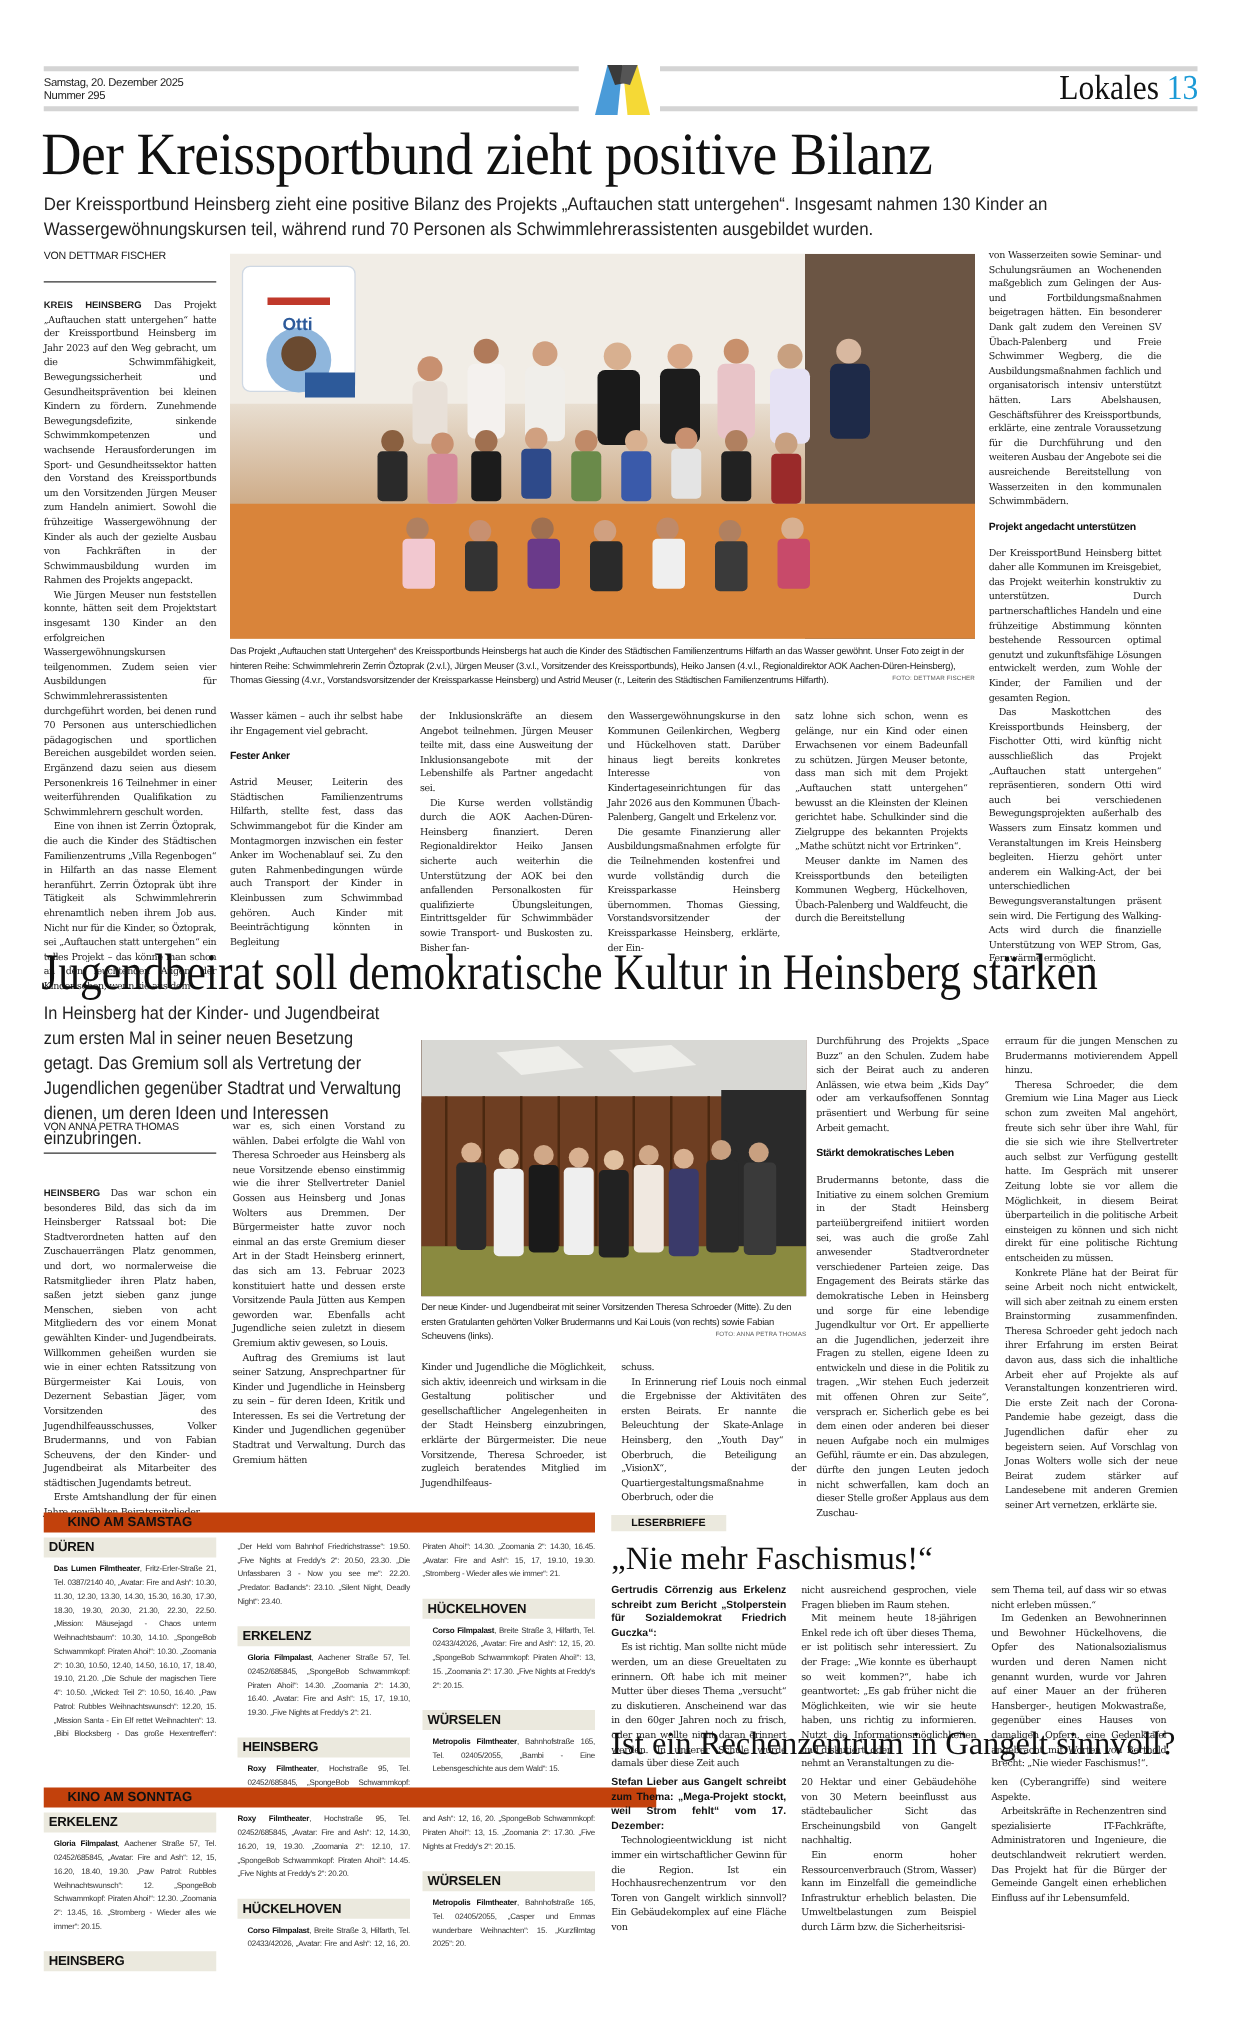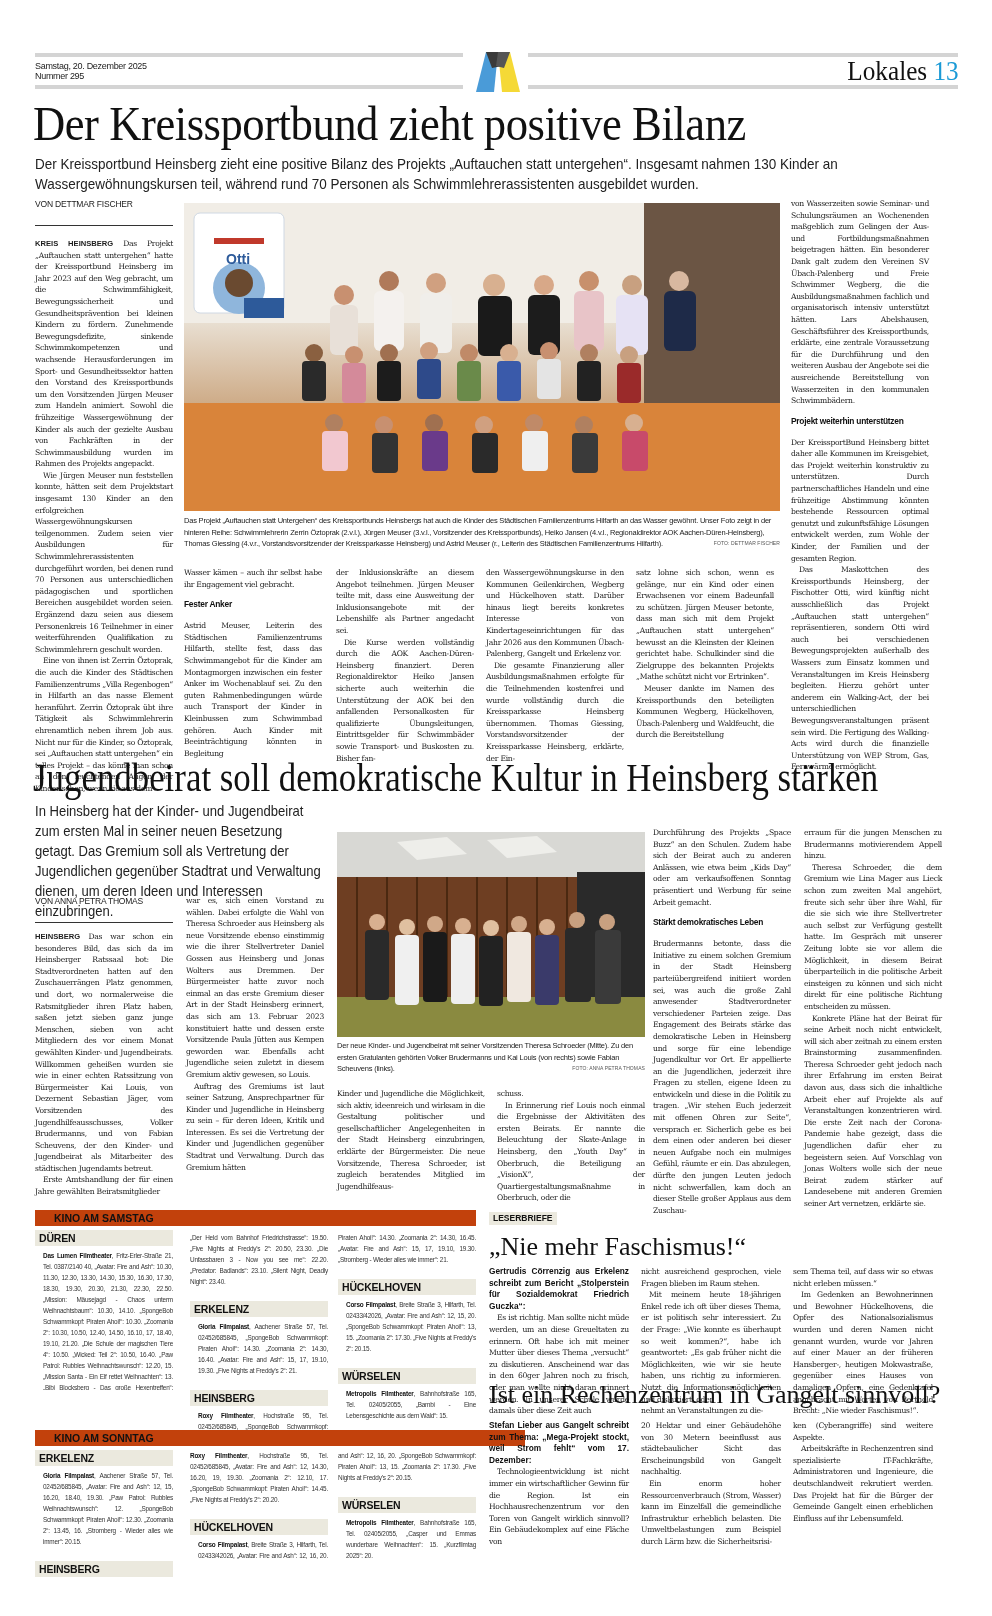--- a/index.html
+++ b/index.html
@@ -22,21 +22,21 @@
 .subhead{font-family:"Liberation Sans",sans-serif;font-weight:bold;font-size:8.4px;line-height:12px;margin:8px 0 10px 0;color:#111}
 .caption{font-family:"Liberation Sans",sans-serif;font-size:7.5px;line-height:11.6px;color:#222;letter-spacing:-0.2px}
 .credit{font-family:"Liberation Sans",sans-serif;font-size:5px;color:#555;float:right;letter-spacing:0.1px}
 .photo{overflow:hidden}
 .kino-head{font-family:Liberation Sans, sans-serif;font-weight:bold;font-size:10.5px;line-height:16px;background:#c2410c;padding-left:19px;color:#111}
 .city{font-family:"Liberation Sans",sans-serif;font-weight:bold;font-size:10.5px;line-height:16px;background:#ebe9de;padding-left:4px;color:#111;margin-bottom:4px}
 .kino{font-family:"Liberation Sans",sans-serif;font-size:6.4px;line-height:11px;color:#333;text-align:justify;letter-spacing:-0.2px}
 .kino b{color:#111}
 .kino-block{margin-bottom:14px}
 .kino-text{padding-left:8px}
-.tag{display:inline-block;font-family:"Liberation Sans",sans-serif;font-weight:bold;font-size:8.5px;line-height:13px;background:#ebe9de;padding:0 4px;color:#111}
+.tag{display:inline-block;font-family:"Liberation Sans",sans-serif;font-weight:bold;font-size:8.5px;line-height:13px;background:#ebe9de;padding:0 16px;color:#111}
 .h3{font-family:"Liberation Serif",serif;font-size:26px;line-height:30px;color:#111;white-space:nowrap}
 .lettercol{font-family:"DejaVu Serif",serif;font-size:7.6px;line-height:11.6px;text-align:justify;letter-spacing:-0.25px;color:#1c1c1c}
 .lettercol p{text-indent:8px}
 .lhead{font-family:"Liberation Sans",sans-serif;font-weight:bold;font-size:8.3px;line-height:11.6px;text-align:justify;color:#111}
 </style>
 </head>
 <body>
 
 <div class="rule" style="left:35px;top:53px;width:428px"></div>
 <div class="rule" style="left:528px;top:53px;width:430px"></div>
@@ -149,31 +149,31 @@
 <div class="abs col" style="left:486px;top:567px;width:138px">
   <p class="noind">den Wassergewöhnungskurse in den Kommunen Geilenkirchen, Wegberg und Hückelhoven statt. Darüber hinaus liegt bereits konkretes Interesse von Kindertageseinrichtungen für das Jahr 2026 aus den Kommunen Übach-Palenberg, Gangelt und Erkelenz vor.</p>
   <p>Die gesamte Finanzierung aller Ausbildungsmaßnahmen erfolgte für die Teilnehmenden kostenfrei und wurde vollständig durch die Kreissparkasse Heinsberg übernommen. Thomas Giessing, Vorstandsvorsitzender der Kreissparkasse Heinsberg, erklärte, der Ein-</p>
 </div>
 <div class="abs col" style="left:636px;top:567px;width:138px">
   <p class="noind">satz lohne sich schon, wenn es gelänge, nur ein Kind oder einen Erwachsenen vor einem Badeunfall zu schützen. Jürgen Meuser betonte, dass man sich mit dem Projekt „Auftauchen statt untergehen“ bewusst an die Kleinsten der Kleinen gerichtet habe. Schulkinder sind die Zielgruppe des bekannten Projekts „Mathe schützt nicht vor Ertrinken“.</p>
   <p>Meuser dankte im Namen des Kreissportbunds den beteiligten Kommunen Wegberg, Hückelhoven, Übach-Palenberg und Waldfeucht, die durch die Bereitstellung</p>
 </div>
 <div class="abs col" style="left:791px;top:198px;width:138px">
   <p class="noind">von Wasserzeiten sowie Seminar- und Schulungsräumen an Wochenenden maßgeblich zum Gelingen der Aus- und Fortbildungsmaßnahmen beigetragen hätten. Ein besonderer Dank galt zudem den Vereinen SV Übach-Palenberg und Freie Schwimmer Wegberg, die die Ausbildungsmaßnahmen fachlich und organisatorisch intensiv unterstützt hätten. Lars Abelshausen, Geschäftsführer des Kreissportbunds, erklärte, eine zentrale Voraussetzung für die Durchführung und den weiteren Ausbau der Angebote sei die ausreichende Bereitstellung von Wasserzeiten in den kommunalen Schwimmbädern.</p>
-  <div class="subhead">Projekt weiterhin unterstützen</div>
+  <div class="subhead">Projekt angedacht unterstützen</div>
   <p class="noind">Der KreissportBund Heinsberg bittet daher alle Kommunen im Kreisgebiet, das Projekt weiterhin konstruktiv zu unterstützen. Durch partnerschaftliches Handeln und eine frühzeitige Abstimmung könnten bestehende Ressourcen optimal genutzt und zukunftsfähige Lösungen entwickelt werden, zum Wohle der Kinder, der Familien und der gesamten Region.</p>
   <p>Das Maskottchen des Kreissportbunds Heinsberg, der Fischotter Otti, wird künftig nicht ausschließlich das Projekt „Auftauchen statt untergehen“ repräsentieren, sondern Otti wird auch bei verschiedenen Bewegungsprojekten außerhalb des Wassers zum Einsatz kommen und Veranstaltungen im Kreis Heinsberg begleiten. Hierzu gehört unter anderem ein Walking-Act, der bei unterschiedlichen Bewegungsveranstaltungen präsent sein wird. Die Fertigung des Walking-Acts wird durch die finanzielle Unterstützung von WEP Strom, Gas, Fernwärme ermöglicht.</p>
 </div>
 
 <div class="abs h2" style="left:33px;top:755px">Jugendbeirat soll demokratische Kultur in Heinsberg stärken</div>
 <div class="abs lead2" style="left:35px;top:801px;width:320px">In Heinsberg hat der Kinder- und Jugendbeirat zum ersten Mal in seiner neuen Besetzung getagt. Das Gremium soll als Vertretung der Jugendlichen gegenüber Stadtrat und Verwaltung dienen, um deren Ideen und Interessen einzubringen.</div>
 
 <div class="abs" style="left:35px;top:895px;width:138px">
   <div class="byline">VON ANNA PETRA THOMAS</div>
-  <div class="col" style="margin-top:8px">
+  <div class="col" style="margin-top:26px">
     <p class="noind"><span class="dateline-loc">HEINSBERG</span> <span>Das war schon ein besonderes Bild, das sich da im Heinsberger Ratssaal bot: Die Stadtverordneten hatten auf den Zuschauerrängen Platz genommen, und dort, wo normalerweise die Ratsmitglieder ihren Platz haben, saßen jetzt sieben ganz junge Menschen, sieben von acht Mitgliedern des vor einem Monat gewählten Kinder- und Jugendbeirats. Willkommen geheißen wurden sie wie in einer echten Ratssitzung von Bürgermeister Kai Louis, von Dezernent Sebastian Jäger, vom Vorsitzenden des Jugendhilfeausschusses, Volker Brudermanns, und von Fabian Scheuvens, der den Kinder- und Jugendbeirat als Mitarbeiter des städtischen Jugendamts betreut.</span></p>
     <p>Erste Amtshandlung der für einen Jahre gewählten Beiratsmitglieder</p>
   </div>
 </div>
 <div class="abs col" style="left:186px;top:895px;width:138px">
   <p class="noind">war es, sich einen Vorstand zu wählen. Dabei erfolgte die Wahl von Theresa Schroeder aus Heinsberg als neue Vorsitzende ebenso einstimmig wie die ihrer Stellvertreter Daniel Gossen aus Heinsberg und Jonas Wolters aus Dremmen. Der Bürgermeister hatte zuvor noch einmal an das erste Gremium dieser Art in der Stadt Heinsberg erinnert, das sich am 13. Februar 2023 konstituiert hatte und dessen erste Vorsitzende Paula Jütten aus Kempen geworden war. Ebenfalls acht Jugendliche seien zuletzt in diesem Gremium aktiv gewesen, so Louis.</p>
   <p>Auftrag des Gremiums ist laut seiner Satzung, Ansprechpartner für Kinder und Jugendliche in Heinsberg zu sein – für deren Ideen, Kritik und Interessen. Es sei die Vertretung der Kinder und Jugendlichen gegenüber Stadtrat und Verwaltung. Durch das Gremium hätten</p>
 </div>
 
 <div class="abs photo" style="left:337px;top:832px;width:308px;height:205px;background:#5a3a24">

